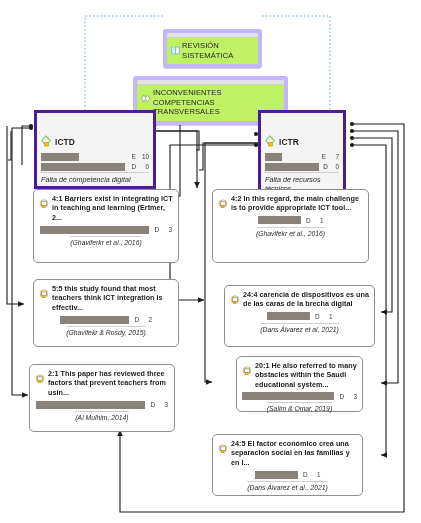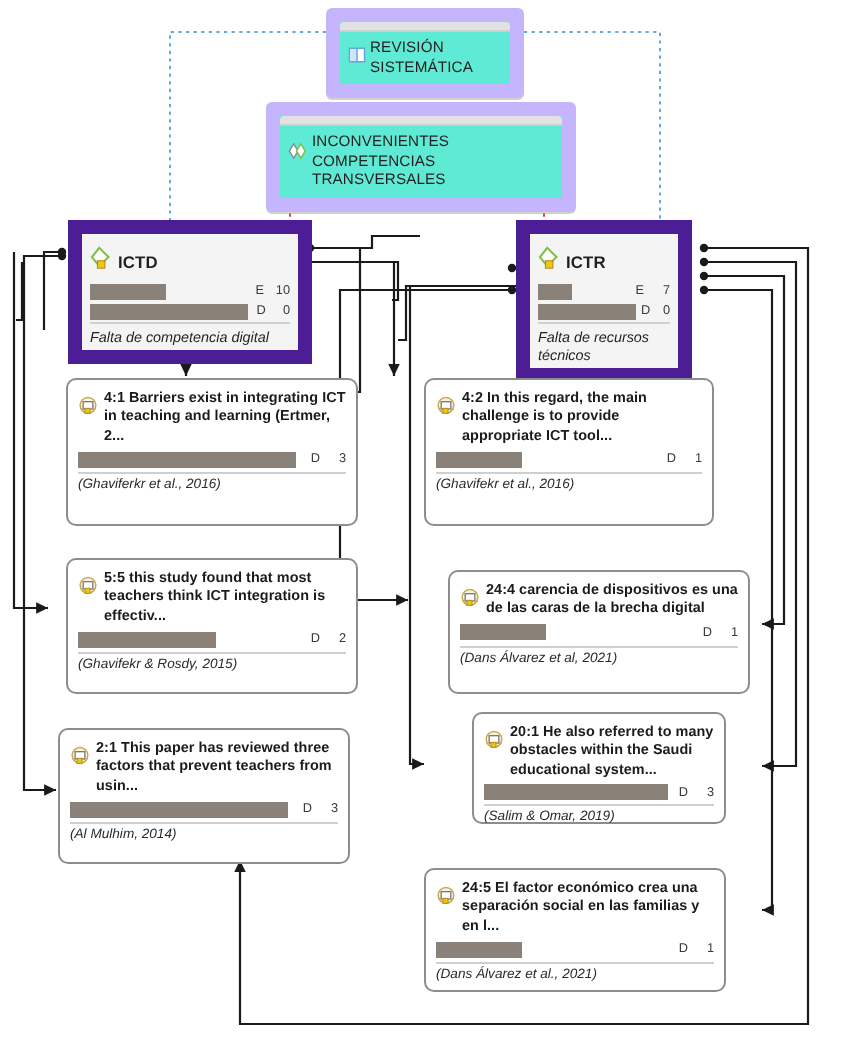--- a/index.html
+++ b/index.html
@@ -10,43 +10,44 @@
     position:relative;
     overflow:hidden;
     color:#231f20;
   }
   #canvas{position:absolute;inset:0;}
   svg.wires{position:absolute;left:0;top:0;width:421px;height:523px;pointer-events:none;}
 
   
   .node{position:absolute;box-sizing:border-box;}
   .hdr-node{
-    background:#5eead4;
-    border:7px solid #c4b5fd;
+    background:#bef264;
+    border:4px solid #c4b5fd;
     border-radius:3px;
     box-shadow:0 1px 0 rgba(0,0,0,.18);
+    margin-top:25px;
   }
   .hdr-node .cap{
     height:4px;background:#e2e2e2;border-bottom:1px solid #cfcfcf;
     border-radius:2px 2px 0 0;
   }
   .hdr-node .body{
     display:flex;align-items:flex-start;gap:2px;
     padding:3px 5px 4px 4px;
   }
   .hdr-node .label{
     font-size:7.6px;line-height:9.6px;letter-spacing:.01em;color:#231f20;
   }
 
   
   .code-node{
     background:#f4f4f4;
-    border:7px solid #4c1d95;
+    border:3px solid #4c1d95;
     box-sizing:border-box;
-    padding:5px 4px 2px 4px;
+    padding:20px 4px 2px 4px;
   }
   .code-top{display:flex;align-items:center;gap:1px;margin-bottom:1px;}
   .code-name{font-size:8.4px;font-weight:bold;color:#231f20;letter-spacing:.01em;}
   .bar-row{display:flex;align-items:center;height:9px;margin-bottom:1px;}
   .bar{background:#8a8279;height:8px;}
   .bar-spacer{flex:1;}
   .bar-key{font-size:6.4px;color:#3a3a3a;width:10px;text-align:right;}
   .bar-val{font-size:6.4px;color:#3a3a3a;width:13px;text-align:right;}
   .code-cmt{
     font-size:7.2px;font-style:italic;color:#231f20;
@@ -54,21 +55,21 @@
     font-family:"Liberation Sans", sans-serif;
   }
 
   
   .quote-node{
     background:#ffffff;
     border:1px solid #8d8d8d;
     border-radius:5px;
     box-sizing:border-box;
     padding:4px 5px 3px 5px;
-    display:flex;flex-direction:column;
+    display:flex;flex-direction:column;align-items:center;
   }
   .q-top{display:flex;gap:3px;align-items:flex-start;}
   .q-text{
     font-size:7.2px;line-height:9.4px;font-weight:bold;color:#1b1b1b;
     letter-spacing:.005em;flex:1;
   }
   .q-bar-row{display:flex;align-items:center;height:9px;margin-top:3px;}
   .q-bar{background:#8a8279;height:8px;}
   .q-cite{
     font-size:6.8px;font-style:italic;color:#2b2b2b;
@@ -273,21 +274,21 @@
     </div>
     <div class="q-bar-row">
       <div class="q-bar" style="width:109px;"></div>
       <div class="bar-spacer"></div>
       <span class="bar-key">D</span>
       <span class="bar-val">3</span>
     </div>
     <div class="q-cite">(Al Mulhim, 2014)</div>
   </div>
 
-  <div class="node quote-node" style="left:212px;top:189px;width:145px;height:74px;">
+  <div class="node quote-node" style="left:212px;top:189px;width:157px;height:74px;">
     <div class="q-top">
       <span class="ico" style="margin-top:.5px;">
         <svg width="10" height="10" viewBox="0 0 12 12">
           <circle cx="6" cy="5.6" r="4.7" fill="#f7f2e4" stroke="#caa84a" stroke-width=".9"></circle>
           <rect x="3.1" y="3.4" width="5.8" height="4.4" fill="#ffffff" stroke="#7a7a7a" stroke-width=".8"></rect>
           <rect x="4.2" y="7.4" width="3" height="3" fill="#f0c419" stroke="#b2900f" stroke-width=".6"></rect>
         </svg>
       </span>
       <span class="q-text">4:2 In this regard, the  main challenge is to provide appropriate ICT tool...</span>
     </div>

